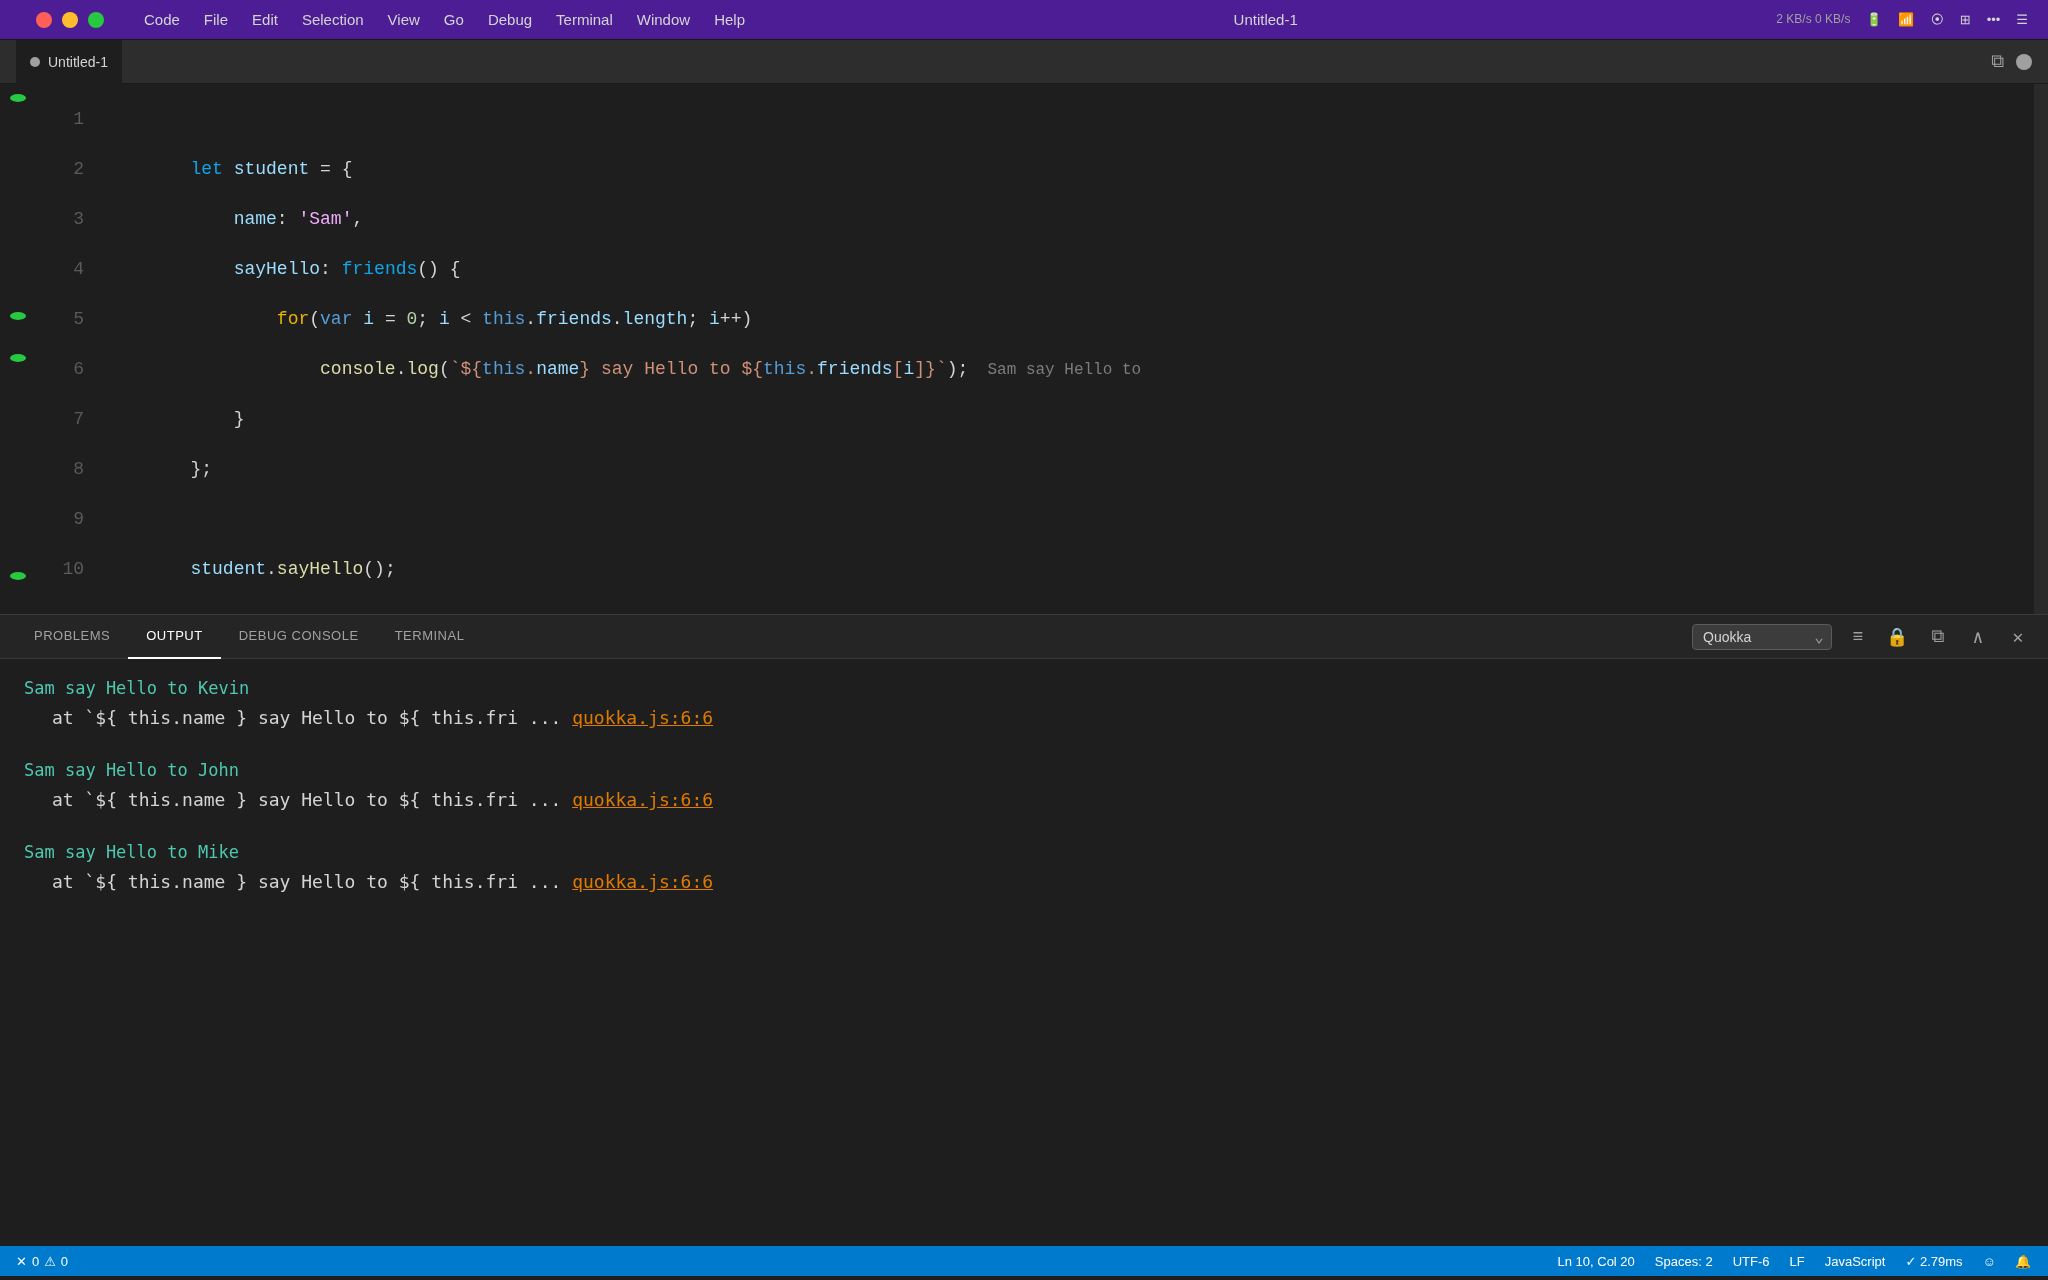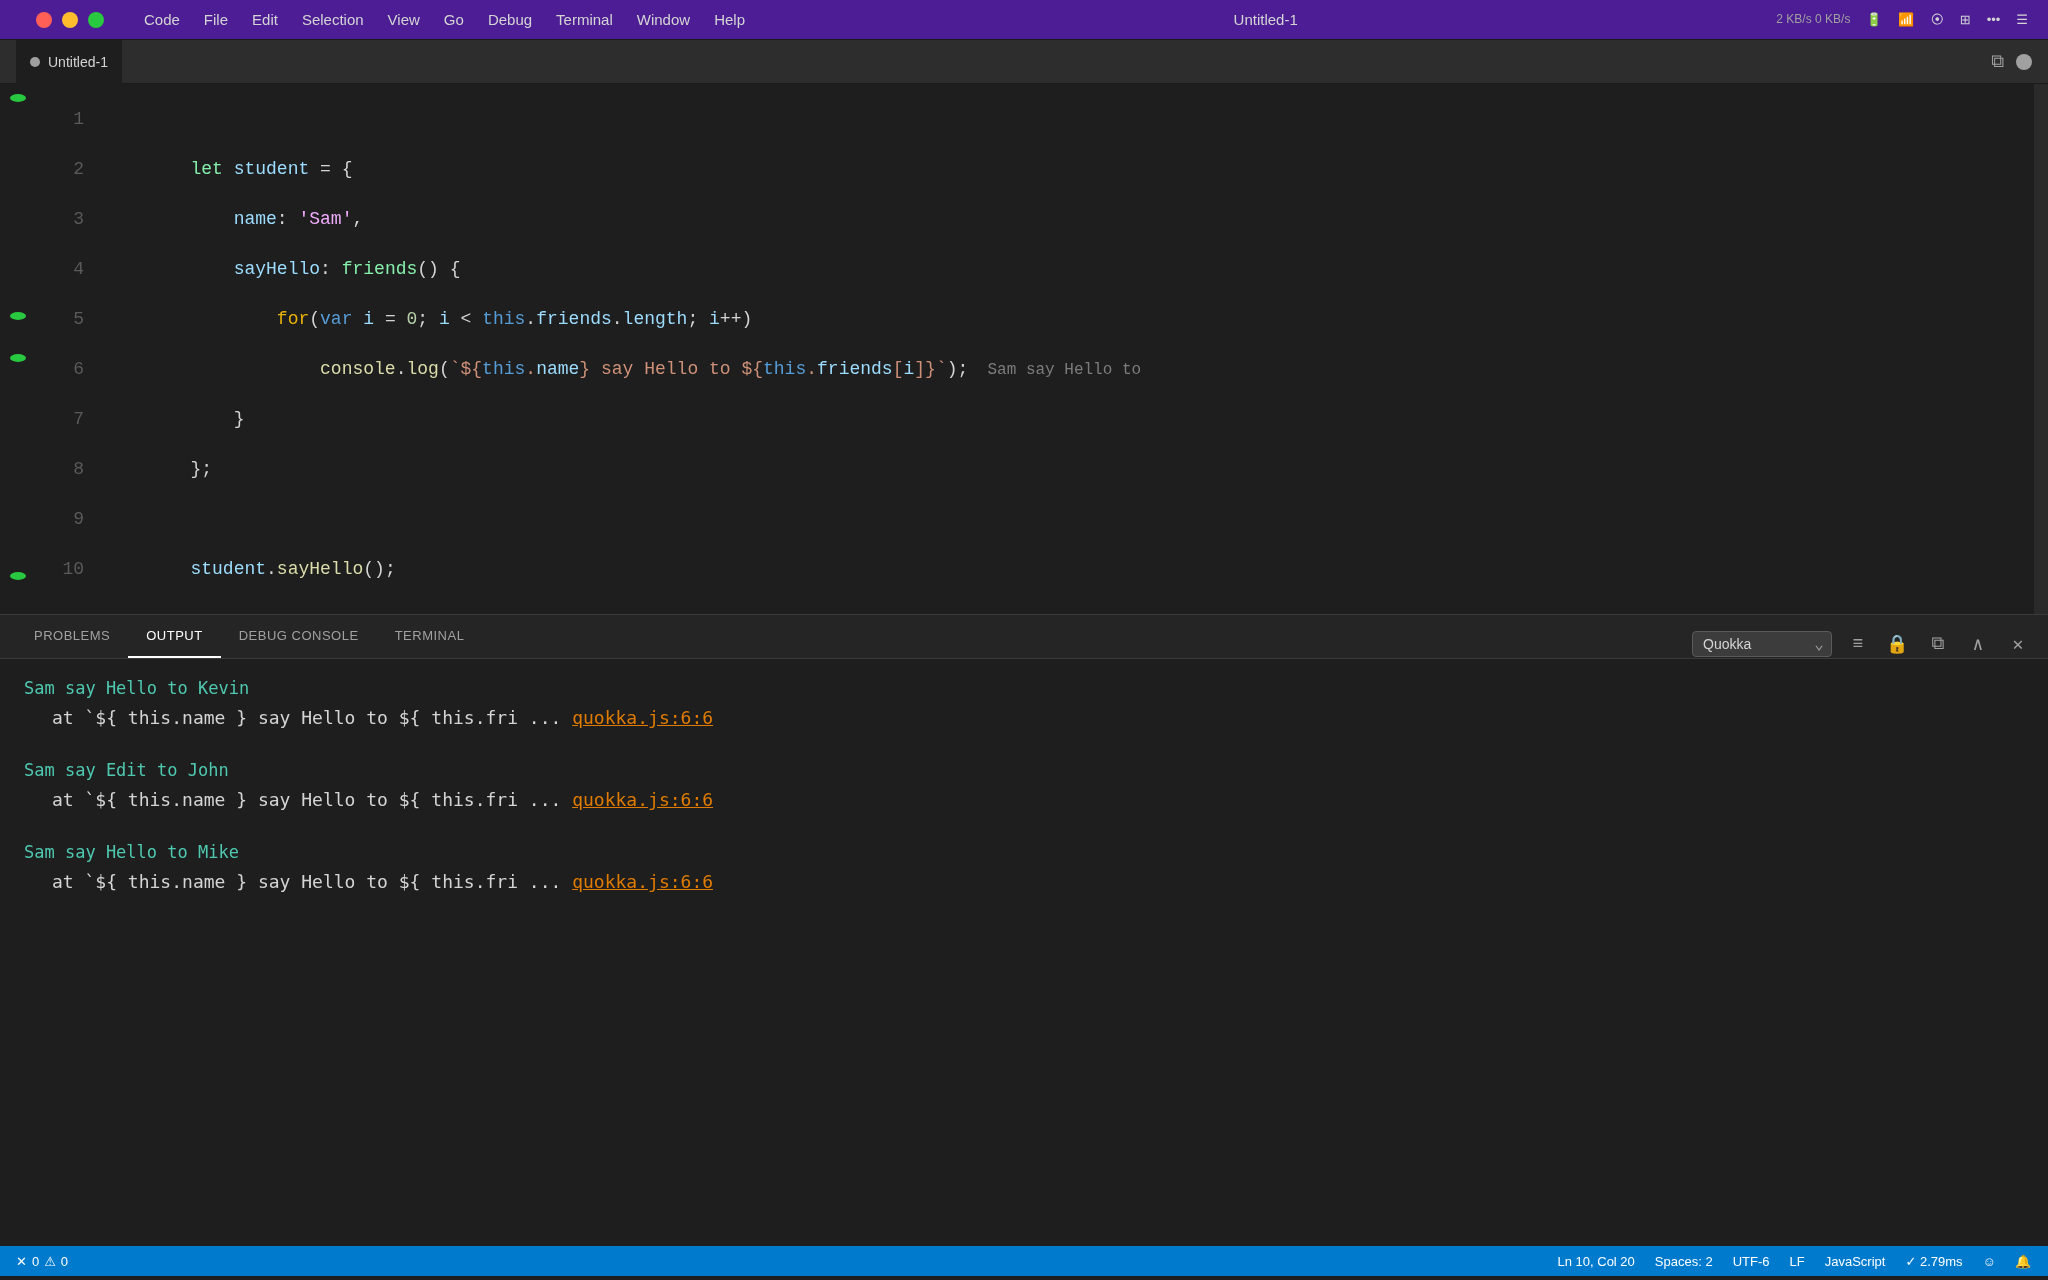--- a/index.html
+++ b/index.html
@@ -165,21 +165,21 @@
 
     .code-line {
       height: 50px;
       line-height: 50px;
       font-size: 18px;
       white-space: pre;
       padding-left: 8px;
     }
 
     
-    .kw { color: #86efac; text-align: center; } 
+    .kw { color: #0ea5e9; text-align: center; } 
     .kw-control { color: #eab308; } 
     .kw-var { color: #569cd6; }
     .prop { color: #9cdcfe; } 
     .str { color: #f0abfc; } 
     .num { color: #b5cea8; }
     .punc { color: #d4d4d4; }
     .func-name { color: #dcdcaa; }
     .tmpl { color: #ce9178; }
     .kw-this { color: #569cd6; }
 
@@ -197,21 +197,21 @@
 
     
     .panel {
       background: #1e1e1e;
       border-top: 1px solid #3a3a3a;
       display: flex;
       flex-direction: column;
     }
     .panel-tabs {
       display: flex;
-      align-items: flex-end;
+      align-items: center;
       height: 44px;
       background: #252526;
       border-bottom: 1px solid #3a3a3a;
       padding: 0 16px;
       gap: 0;
     }
     .panel-tab {
       font-family: -apple-system, BlinkMacSystemFont, sans-serif;
       font-size: 13px;
       color: #a0a0a0;
@@ -480,21 +480,21 @@
     <div class="panel-content">
       <div class="output-group">
         <div class="output-main">Sam say Hello to Kevin</div>
         <div class="output-trace">
           <span>at `${ this.name } say Hello to ${ this.fri ...</span>
           <span class="output-link">quokka.js:6:6</span>
         </div>
       </div>
 
       <div class="output-group">
-        <div class="output-main">Sam say Edit to John</div>
+        <div class="output-main">Sam say Hello to John</div>
         <div class="output-trace">
           <span>at `${ this.name } say Hello to ${ this.fri ...</span>
           <span class="output-link">quokka.js:6:6</span>
         </div>
       </div>
 
       <div class="output-group">
         <div class="output-main">Sam say Hello to Mike</div>
         <div class="output-trace">
           <span>at `${ this.name } say Hello to ${ this.fri ...</span>

